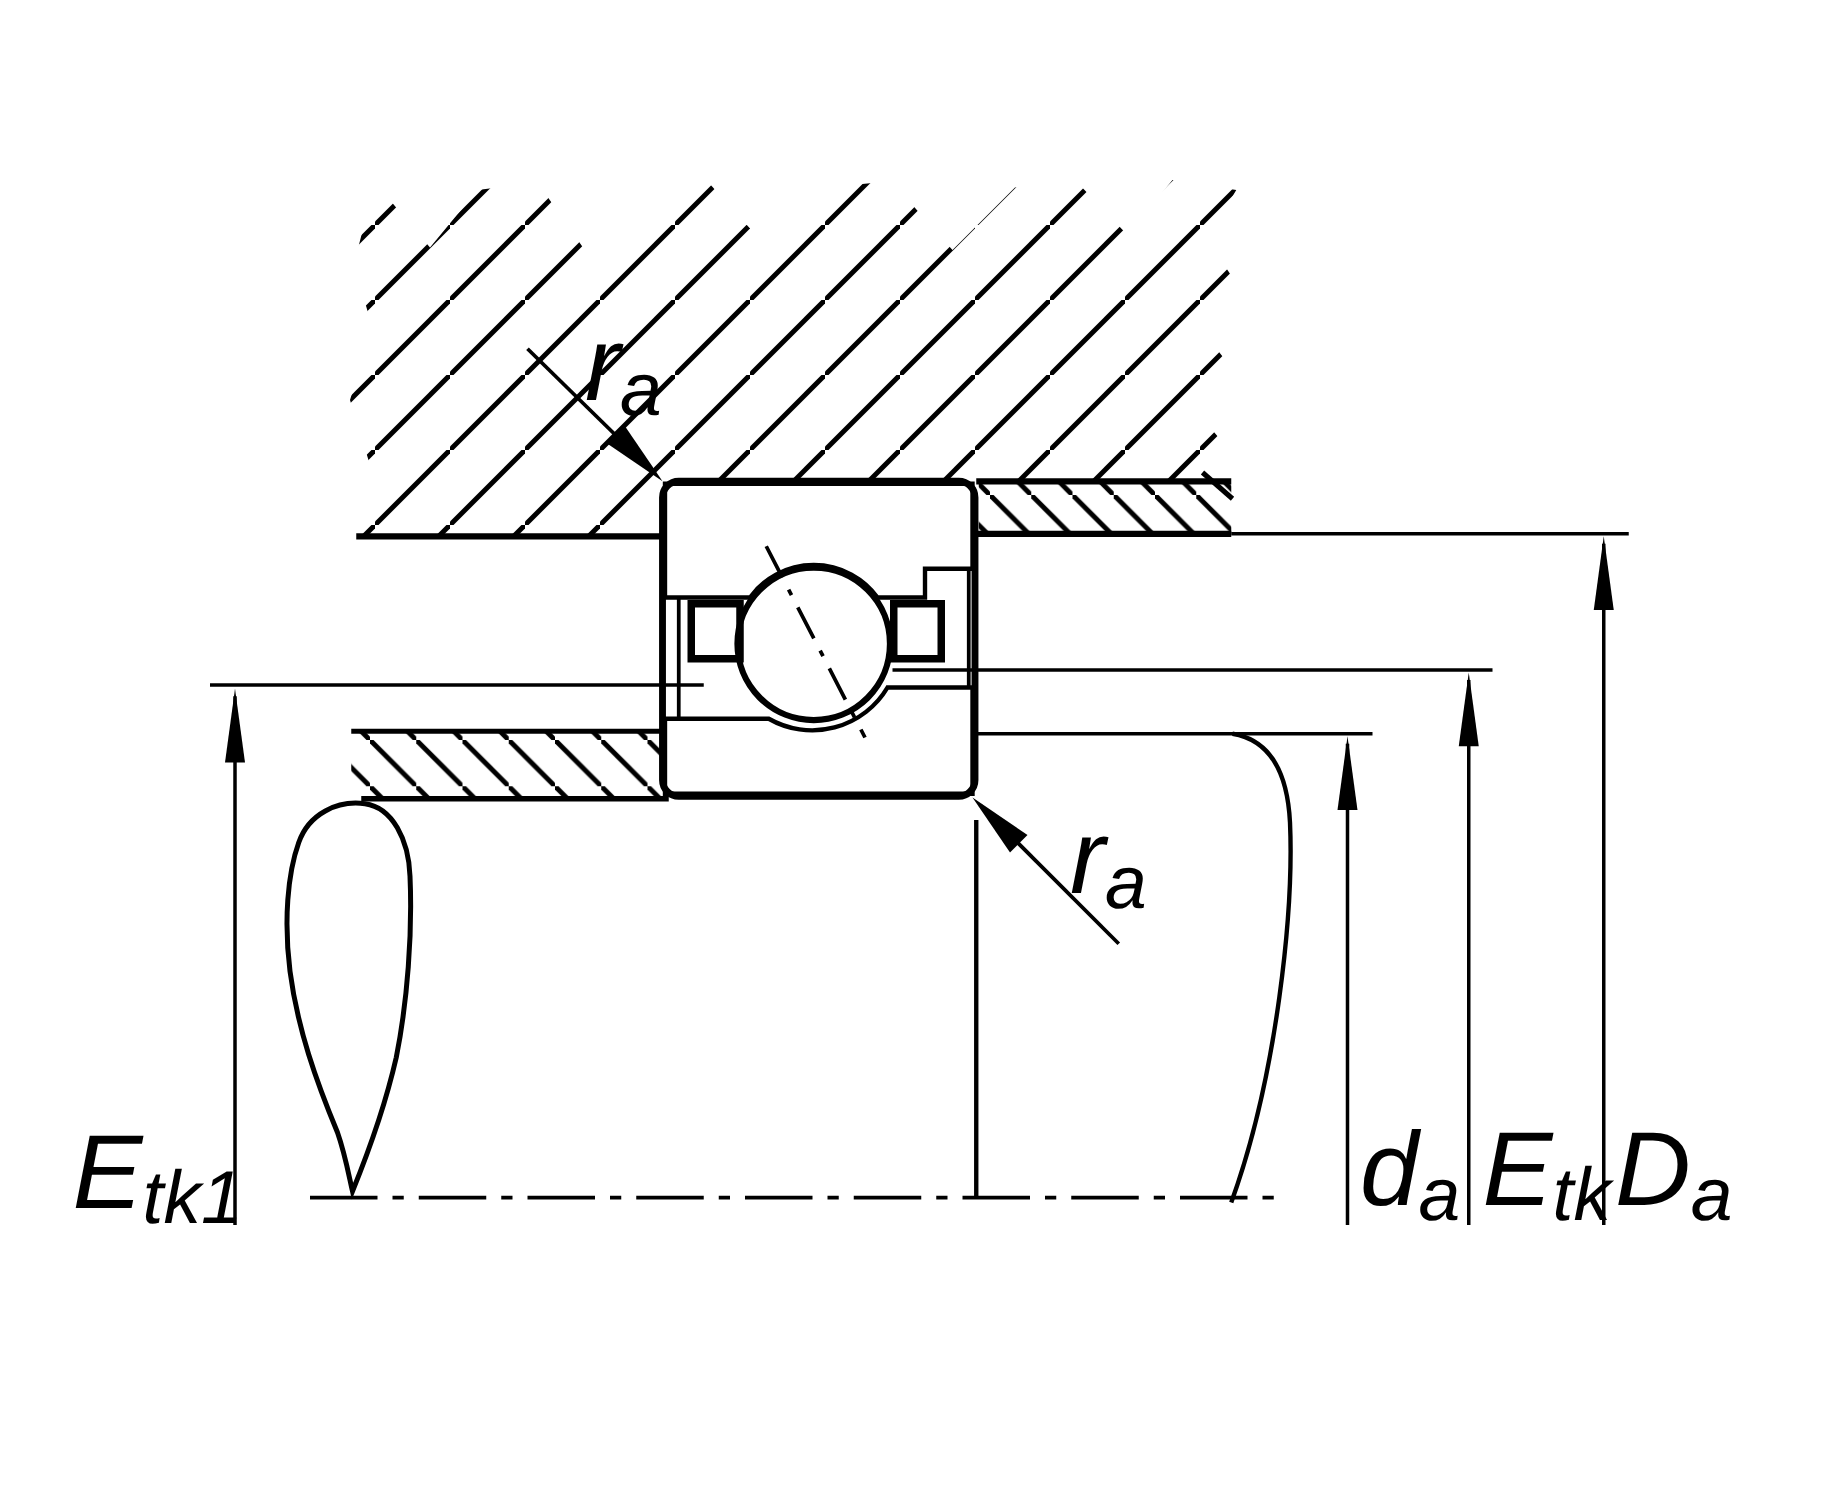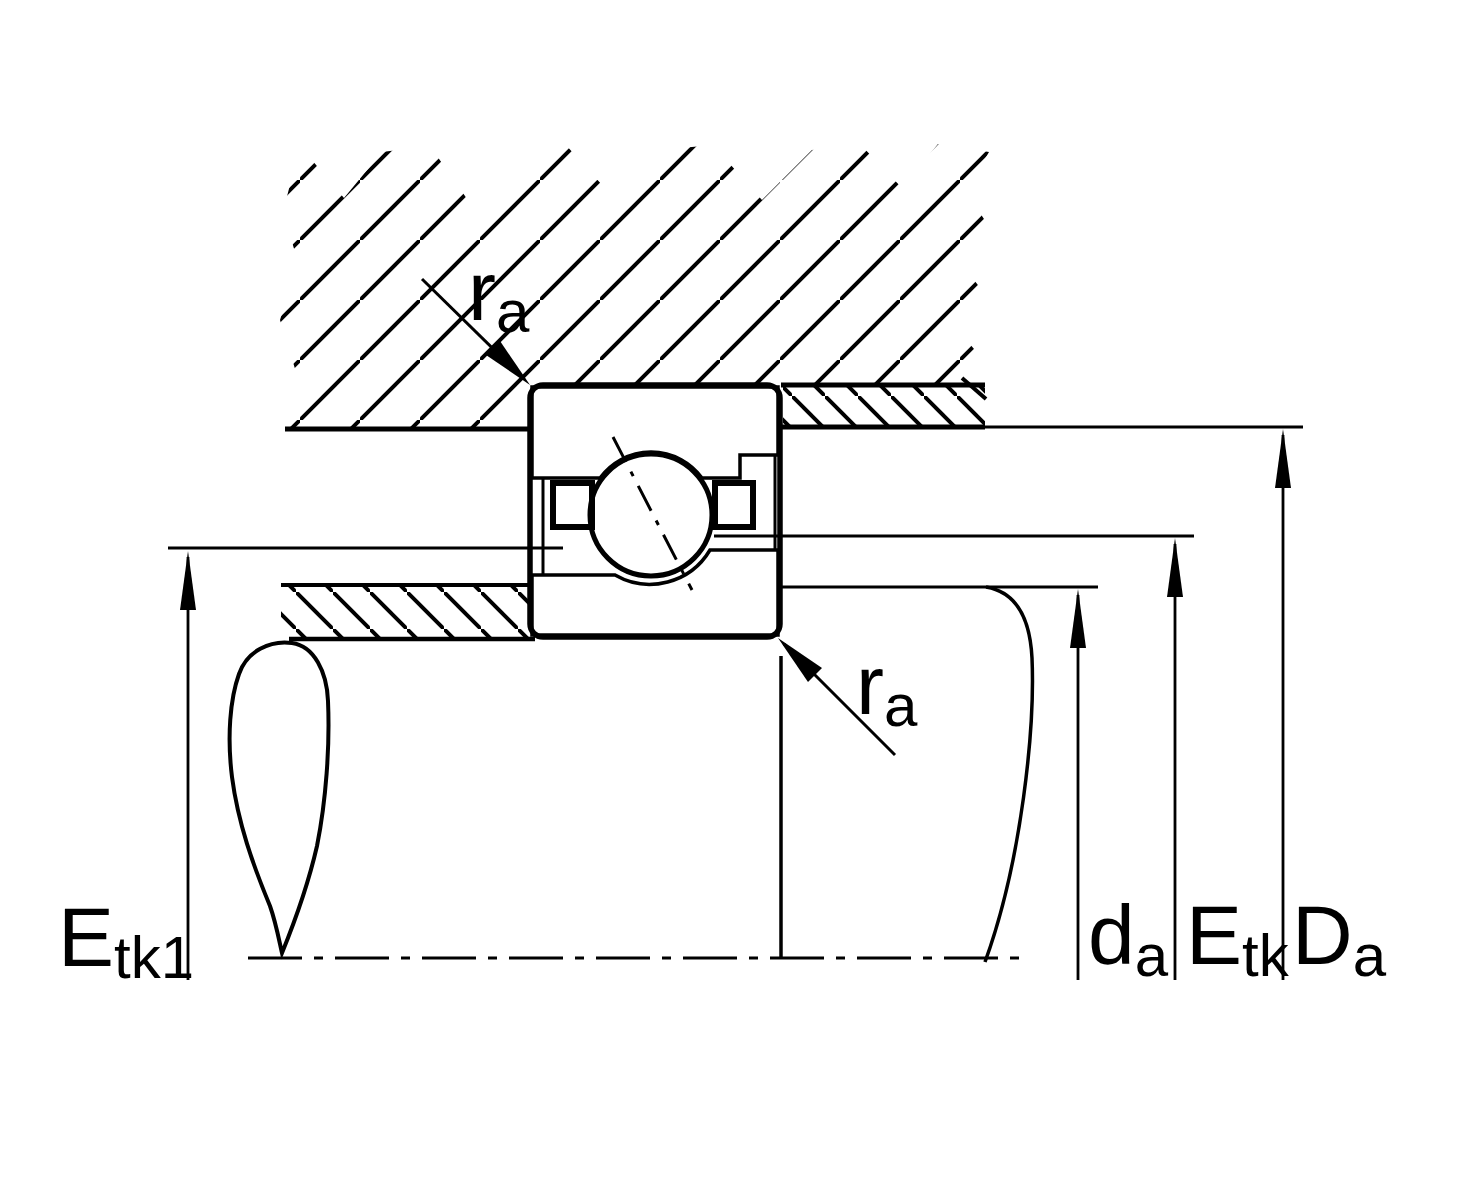--- a/index.html
+++ b/index.html
@@ -1,17 +1,17 @@
 <!DOCTYPE html>
 <html style="--line: #000000;"><head>
 <meta charset="utf-8">
 <style>
   :root { --line:#000000; }
   html,body{margin:0;padding:0;background:#ffffff;}
-  .stage{width:1466px;height:1200px;position:relative;background:#ffffff;overflow:hidden;}
+  .stage{width:1466px;height:1200px;position:relative;background:#ffffff;overflow:hidden;font-style:italic;}
   svg{display:block;}
   .ln{stroke:var(--line);fill:none;}
   .fl{fill:var(--line);stroke:none;}
   text{fill:var(--line);font-family:"Liberation Sans",sans-serif;}
   .main{font-size:84px;}
   .sub{font-size:60px;}
   pattern path, pattern line{stroke:var(--line);}
 </style>
 </head>
 <body style="background: rgb(255, 255, 255);">

